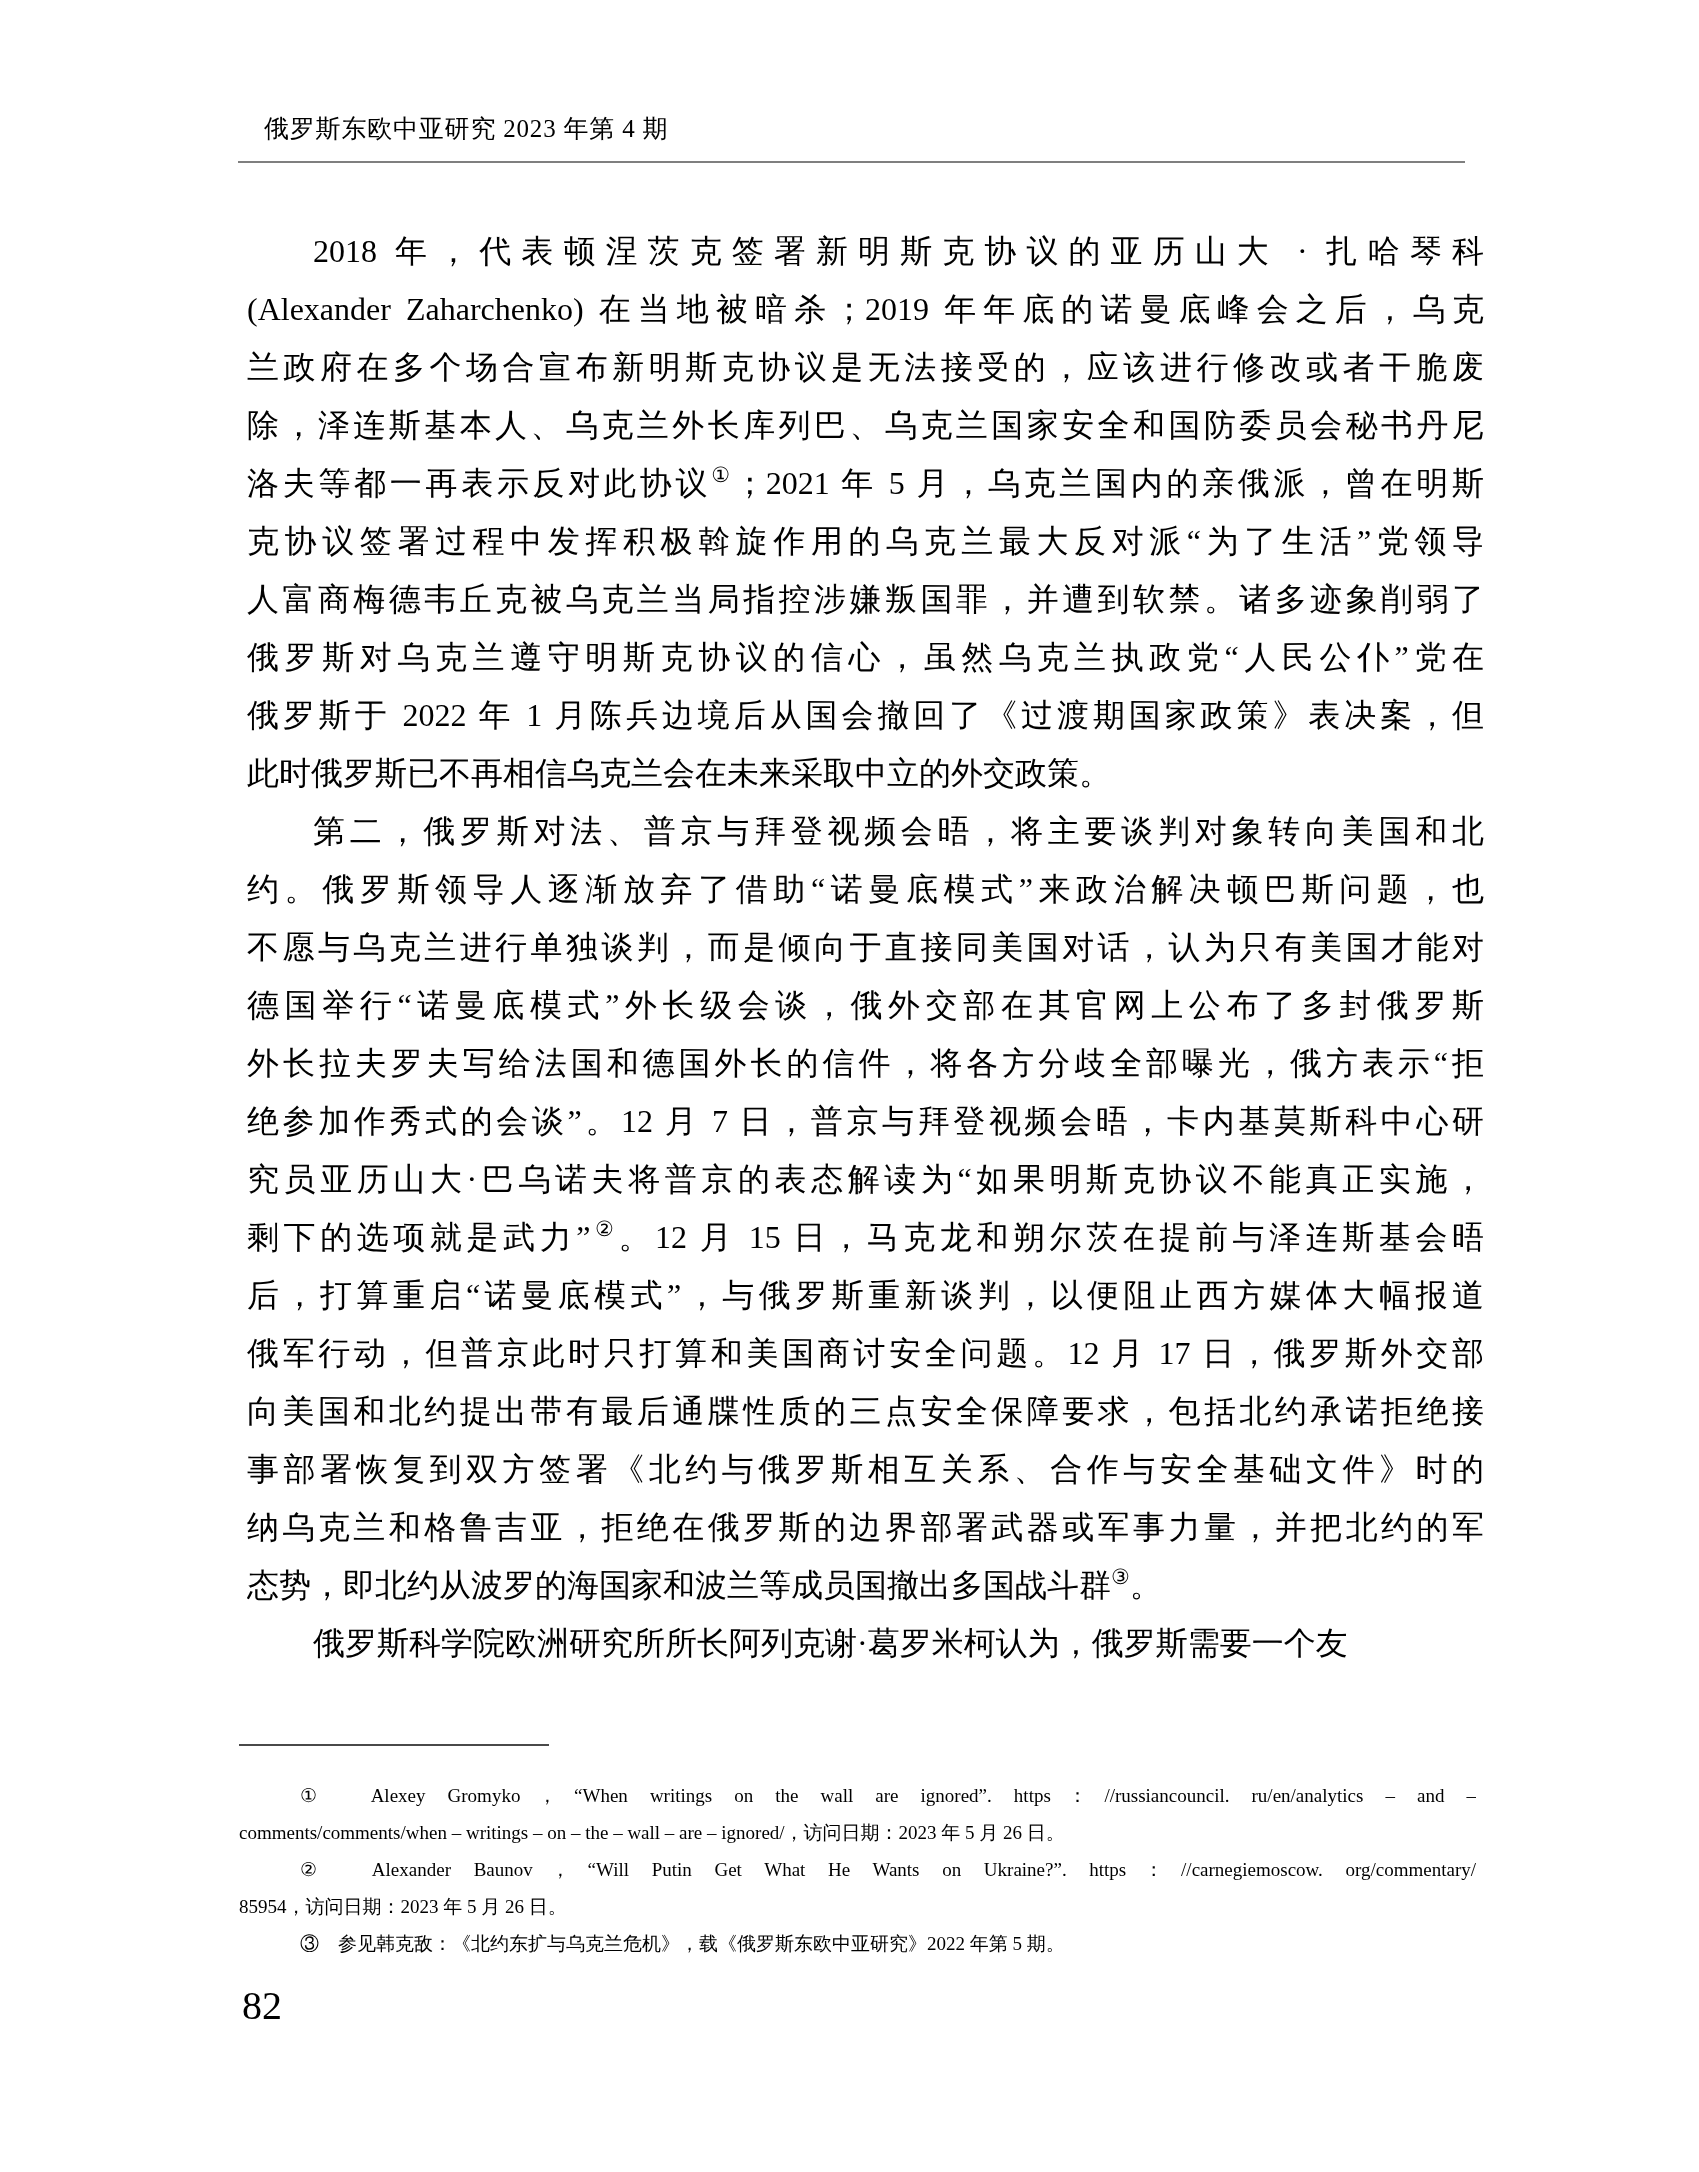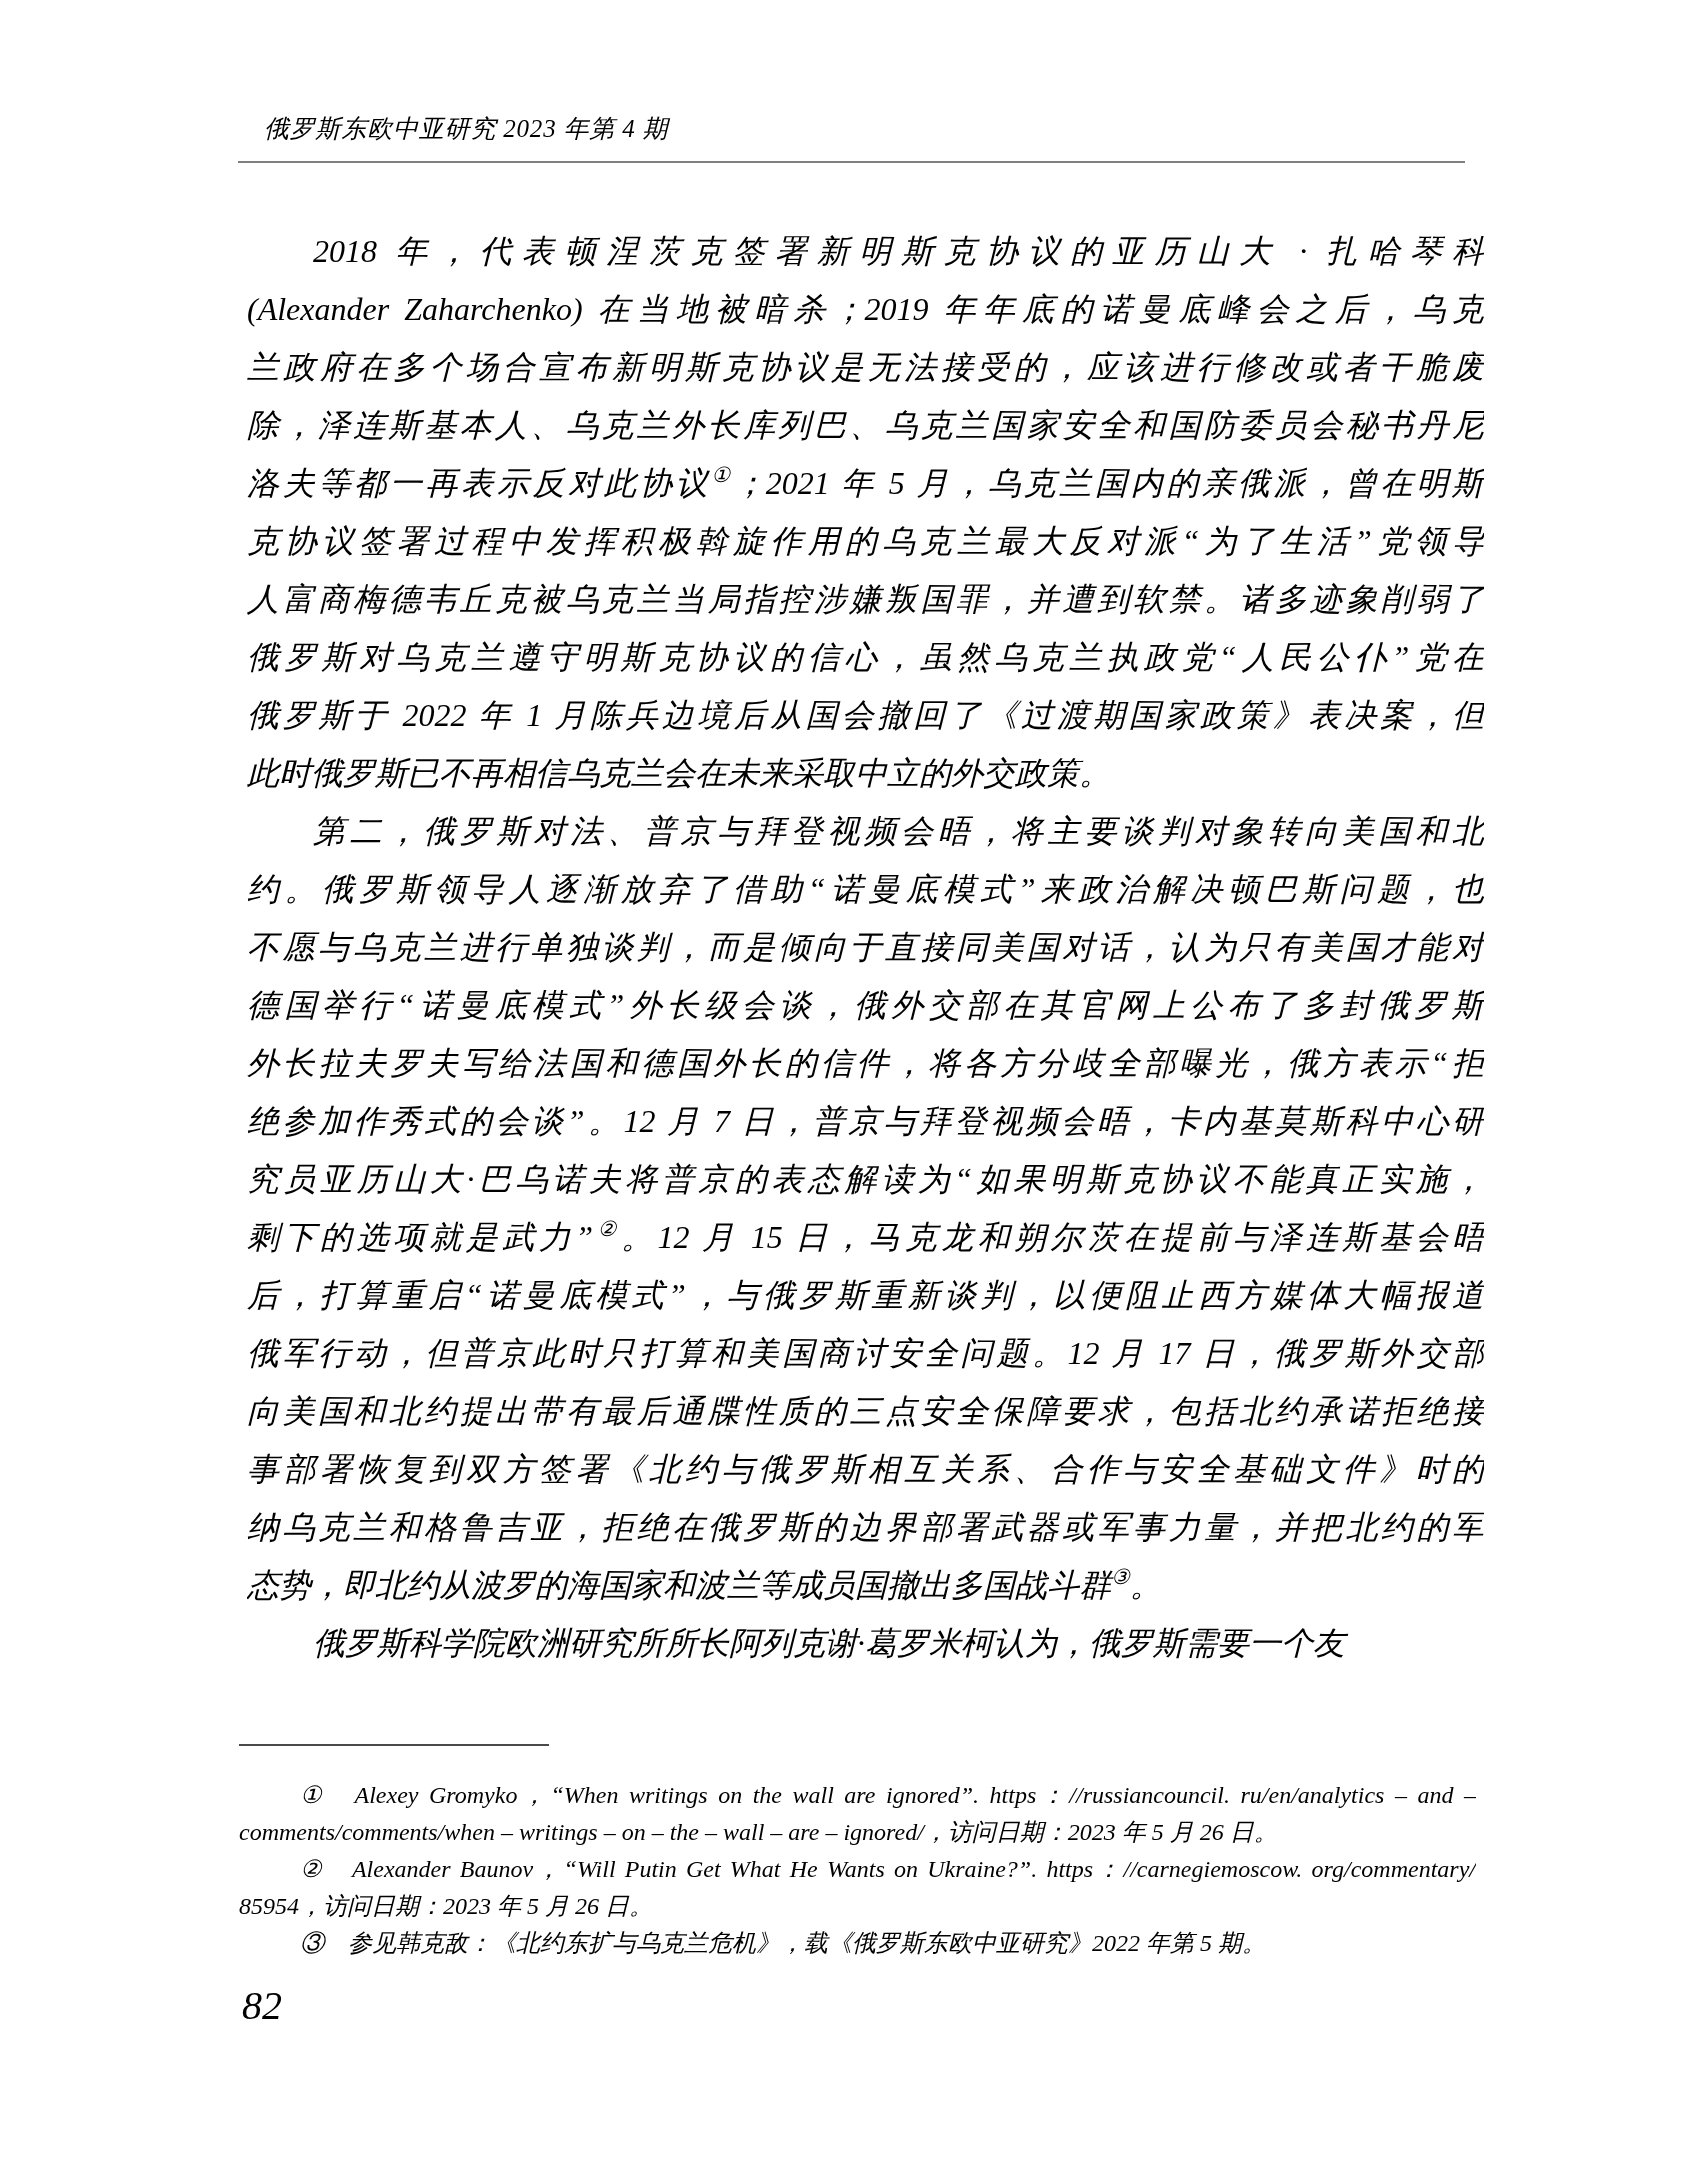--- a/index.html
+++ b/index.html
@@ -4,21 +4,20 @@
 <style>
   html, body { margin: 0; padding: 0; background: #ffffff; }
   .page {
     position: relative;
     width: 1700px;
     height: 2172px;
     background: #ffffff;
     font-family: "Liberation Serif", "DejaVu Serif", serif;
     color: #000000;
     overflow: hidden;
-    font-style: italic;
   }
   .journal-header {
     position: absolute;
     left: 264px;
     top: 112px;
     font-size: 25px;
     letter-spacing: 0.8px;
     white-space: nowrap;
   }
   .header-rule {
@@ -57,21 +56,21 @@
     top: 1744px;
     width: 310px;
     height: 1.6px;
     background: #4a4a4a;
   }
   .footnotes {
     position: absolute;
     left: 239px;
     top: 1777px;
     width: 1237px;
-    font-size: 24px;
+    font-size: 19px;
   }
   .fline {
     height: 37px;
     line-height: 37px;
     text-align: justify;
     text-align-last: justify;
     overflow: hidden;
   }
   .fline.fend { text-align-last: left; }
   .fline.findent { text-indent: 61px; }

